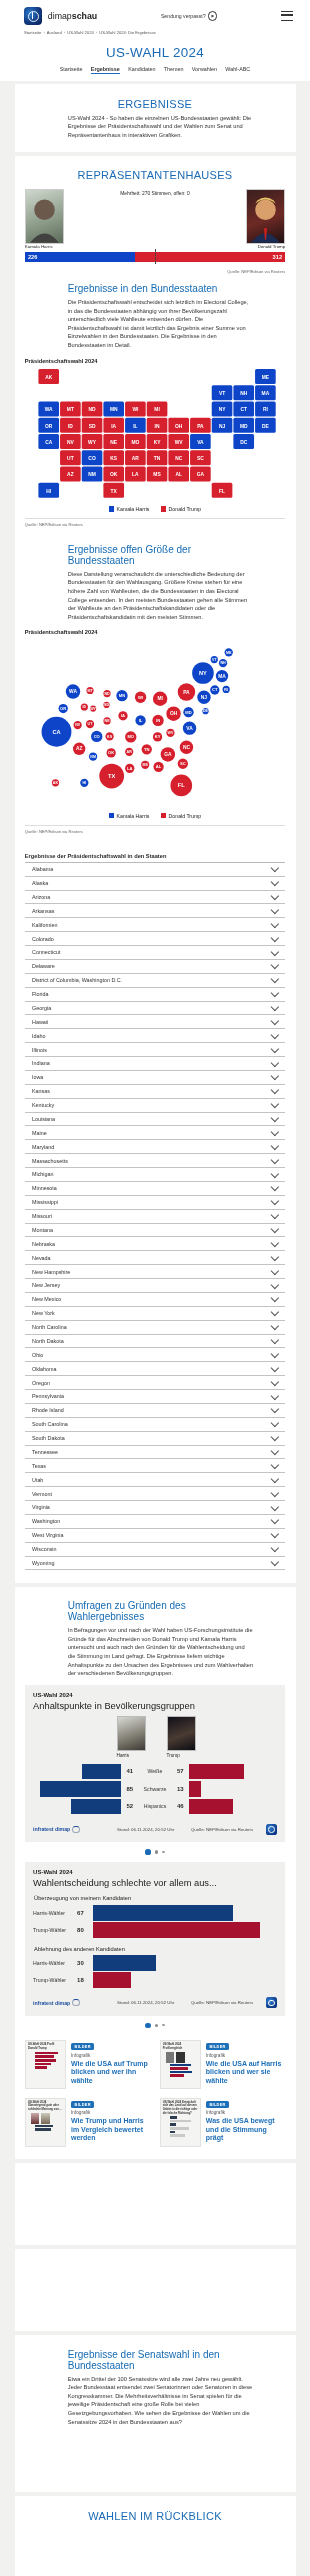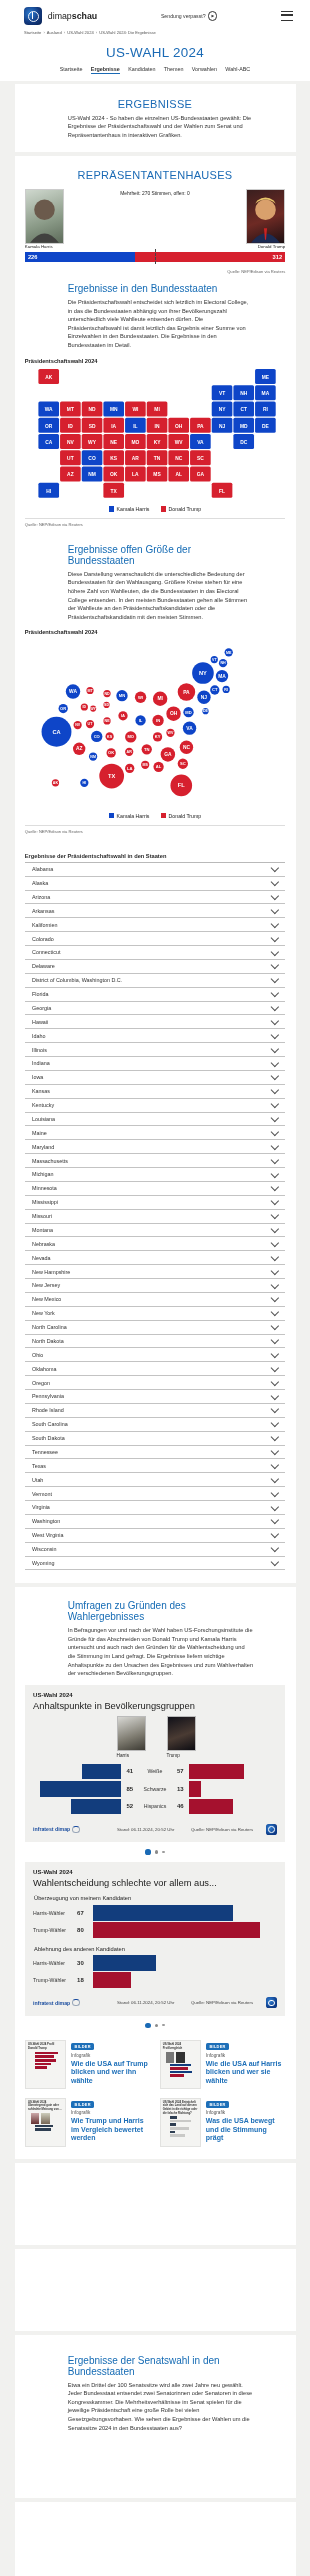--- a/index.html
+++ b/index.html
@@ -1008,24 +1008,25 @@
   <section class="card">
     <div class="ph-190"></div>
   </section>
 
   <section class="card">
     <div class="ph-190"></div>
   </section>
 
   <section class="card">
     <div class="copy" style="padding-top:13.4px;">
-      <h3 class="sub" style="margin-top:6px;">Ergebnisse der Senatswahl in den Bundesstaaten</h3>
+      <h3 class="sub" style="margin-top:0;">Ergebnisse der Senatswahl in den Bundesstaaten</h3>
       <p>Etwa ein Drittel der 100 Senatssitze wird alle zwei Jahre neu gewählt. Jeder Bundesstaat entsendet zwei Senatorinnen oder Senatoren in diese Kongresskammer. Die Mehrheitsverhältnisse im Senat spielen für die jeweilige Präsidentschaft eine große Rolle bei vielen Gesetzgebungsvorhaben. Wie sehen die Ergebnisse der Wahlen um die Senatssitze 2024 in den Bundesstaaten aus?</p>
     </div>
     <div class="filler"></div>
   </section>
 
   <section class="card">
+    <h2 class="sec">WAHLEN IM RÜCKBLICK</h2>
     <div class="ph-190"></div>
   </section>
 
 </div>
 
 
 </body></html>

